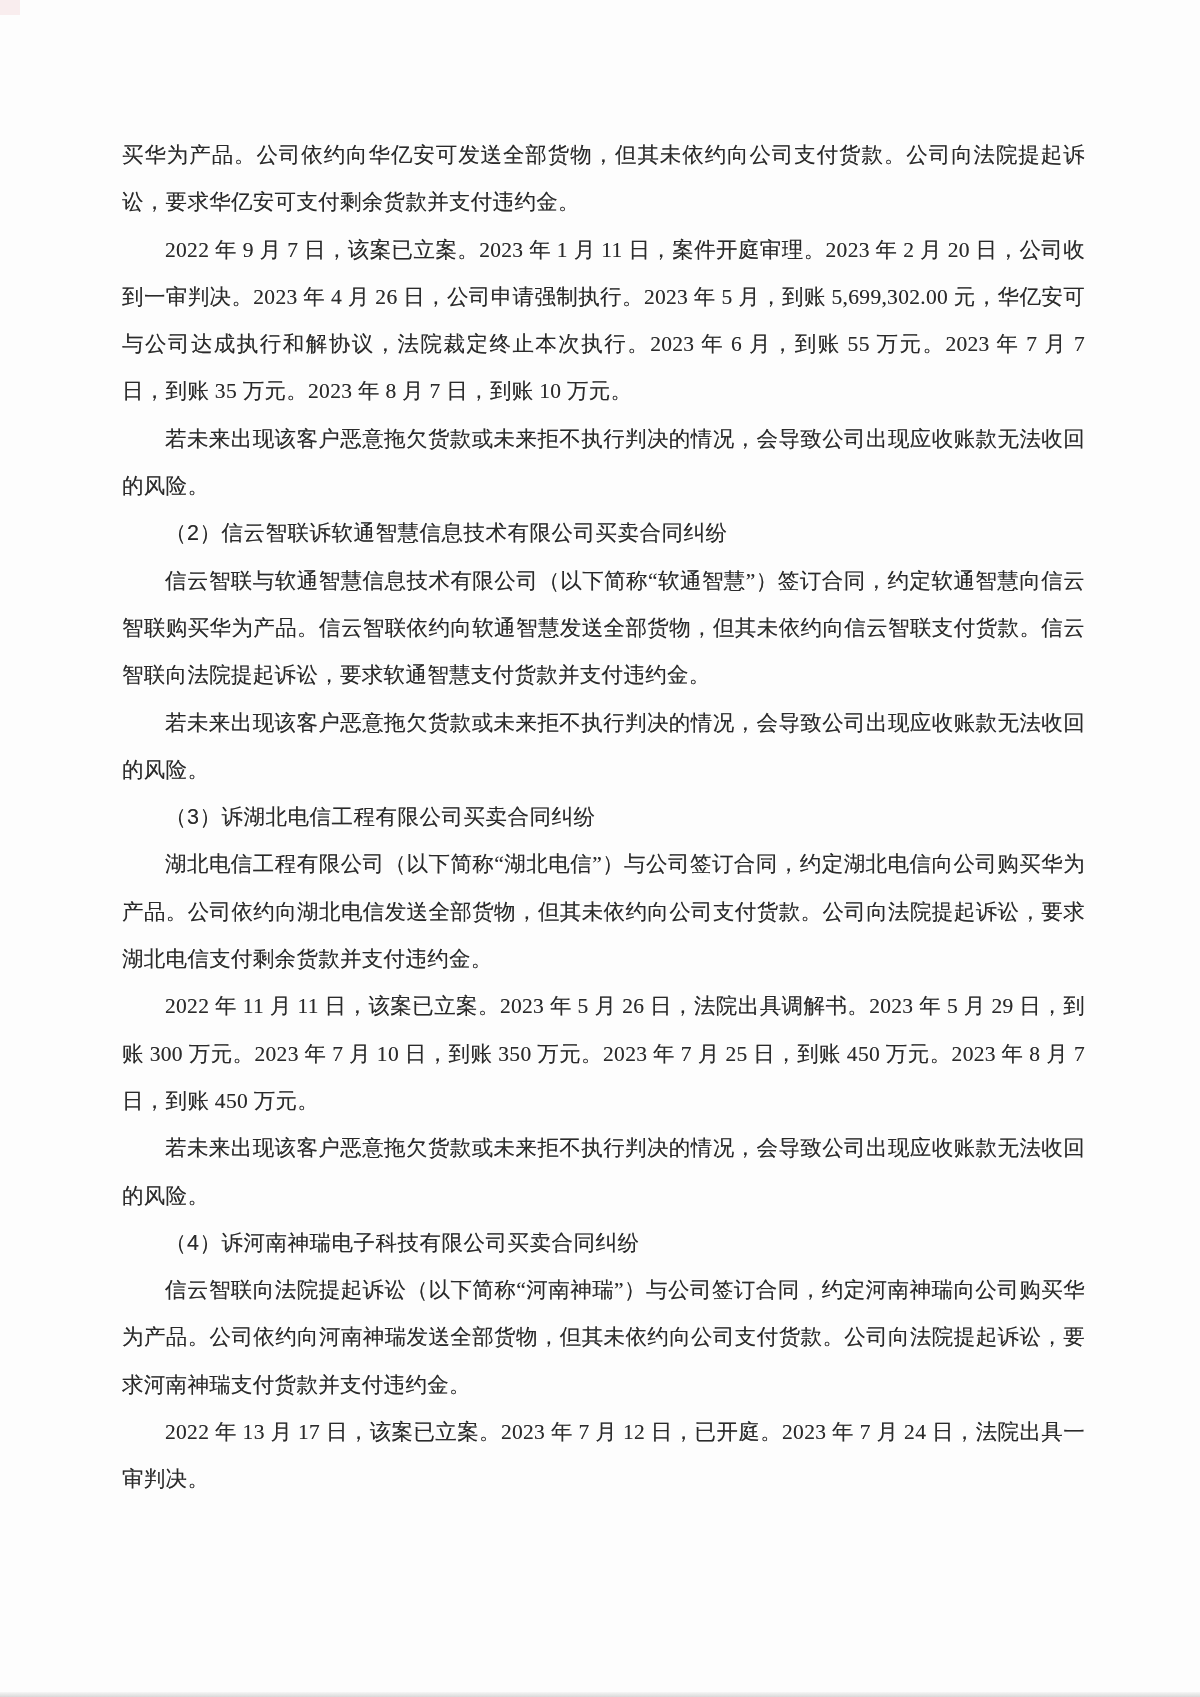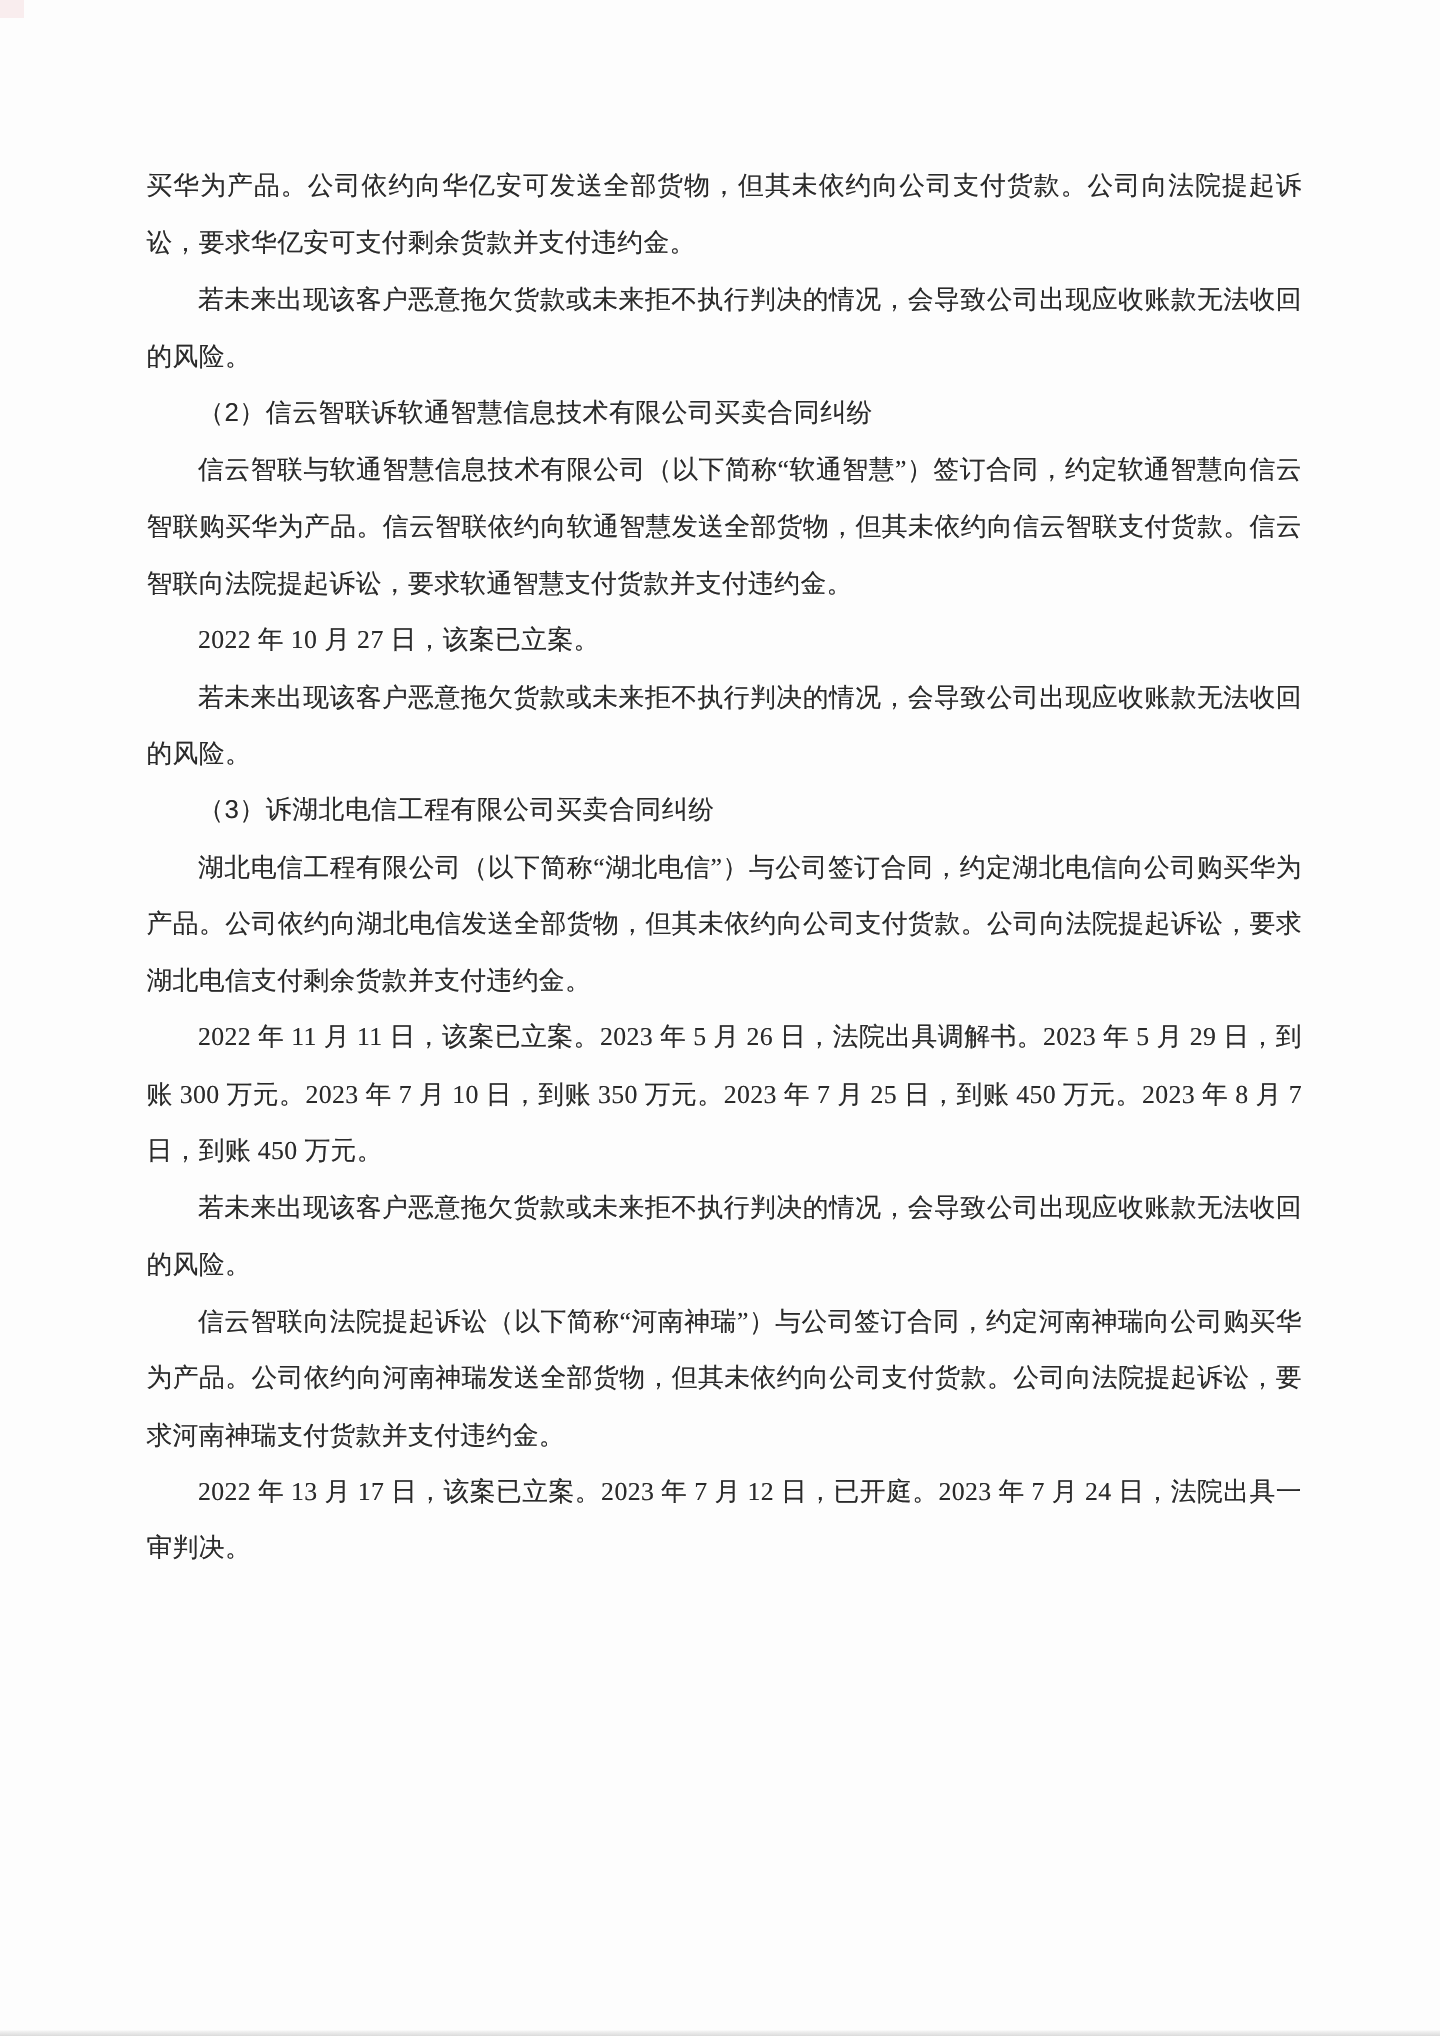--- a/index.html
+++ b/index.html
@@ -59,28 +59,29 @@
 </style>
 </head>
 <body>
 
 <div class="page">
 
   <div class="scan-artifact"></div>
 
   <div class="text-column">
     <p>买华为产品。公司依约向华亿安可发送全部货物，但其未依约向公司支付货款。公司向法院提起诉讼，要求华亿安可支付剩余货款并支付违约金。</p>
+    <p class="indent">2022 年 9 月 7 日，该案已立案。2023 年 1 月 11 日，案件开庭审理。2023 年 2 月 20 日，公司收到一审判决。2023 年 4 月 26 日，公司申请强制执行。2023 年 5 月，到账 5,699,302.00 元，华亿安可与公司达成执行和解协议，法院裁定终止本次执行。2023 年 6 月，到账 55 万元。2023 年 7 月 7 日，到账 35 万元。2023 年 8 月 7 日，到账 10 万元。</p>
     <p class="indent">若未来出现该客户恶意拖欠货款或未来拒不执行判决的情况，会导致公司出现应收账款无法收回的风险。</p>
     <p class="indent heading">（2）信云智联诉软通智慧信息技术有限公司买卖合同纠纷</p>
     <p class="indent">信云智联与软通智慧信息技术有限公司（以下简称“软通智慧”）签订合同，约定软通智慧向信云智联购买华为产品。信云智联依约向软通智慧发送全部货物，但其未依约向信云智联支付货款。信云智联向法院提起诉讼，要求软通智慧支付货款并支付违约金。</p>
-    <p class="indent">2022 年 10 月 27 日，该案已立案。</p>
     <p class="indent">若未来出现该客户恶意拖欠货款或未来拒不执行判决的情况，会导致公司出现应收账款无法收回的风险。</p>
     <p class="indent heading">（3）诉湖北电信工程有限公司买卖合同纠纷</p>
     <p class="indent">湖北电信工程有限公司（以下简称“湖北电信”）与公司签订合同，约定湖北电信向公司购买华为产品。公司依约向湖北电信发送全部货物，但其未依约向公司支付货款。公司向法院提起诉讼，要求湖北电信支付剩余货款并支付违约金。</p>
     <p class="indent">2022 年 11 月 11 日，该案已立案。2023 年 5 月 26 日，法院出具调解书。2023 年 5 月 29 日，到账 300 万元。2023 年 7 月 10 日，到账 350 万元。2023 年 7 月 25 日，到账 450 万元。2023 年 8 月 7 日，到账 450 万元。</p>
     <p class="indent">若未来出现该客户恶意拖欠货款或未来拒不执行判决的情况，会导致公司出现应收账款无法收回的风险。</p>
+    <p class="indent heading">（4）诉河南神瑞电子科技有限公司买卖合同纠纷</p>
     <p class="indent">信云智联向法院提起诉讼（以下简称“河南神瑞”）与公司签订合同，约定河南神瑞向公司购买华为产品。公司依约向河南神瑞发送全部货物，但其未依约向公司支付货款。公司向法院提起诉讼，要求河南神瑞支付货款并支付违约金。</p>
     <p class="indent">2022 年 13 月 17 日，该案已立案。2023 年 7 月 12 日，已开庭。2023 年 7 月 24 日，法院出具一审判决。</p>
   </div>
 
   <div class="bottom-edge"></div>
 
 </div>
 
 </body></html>

